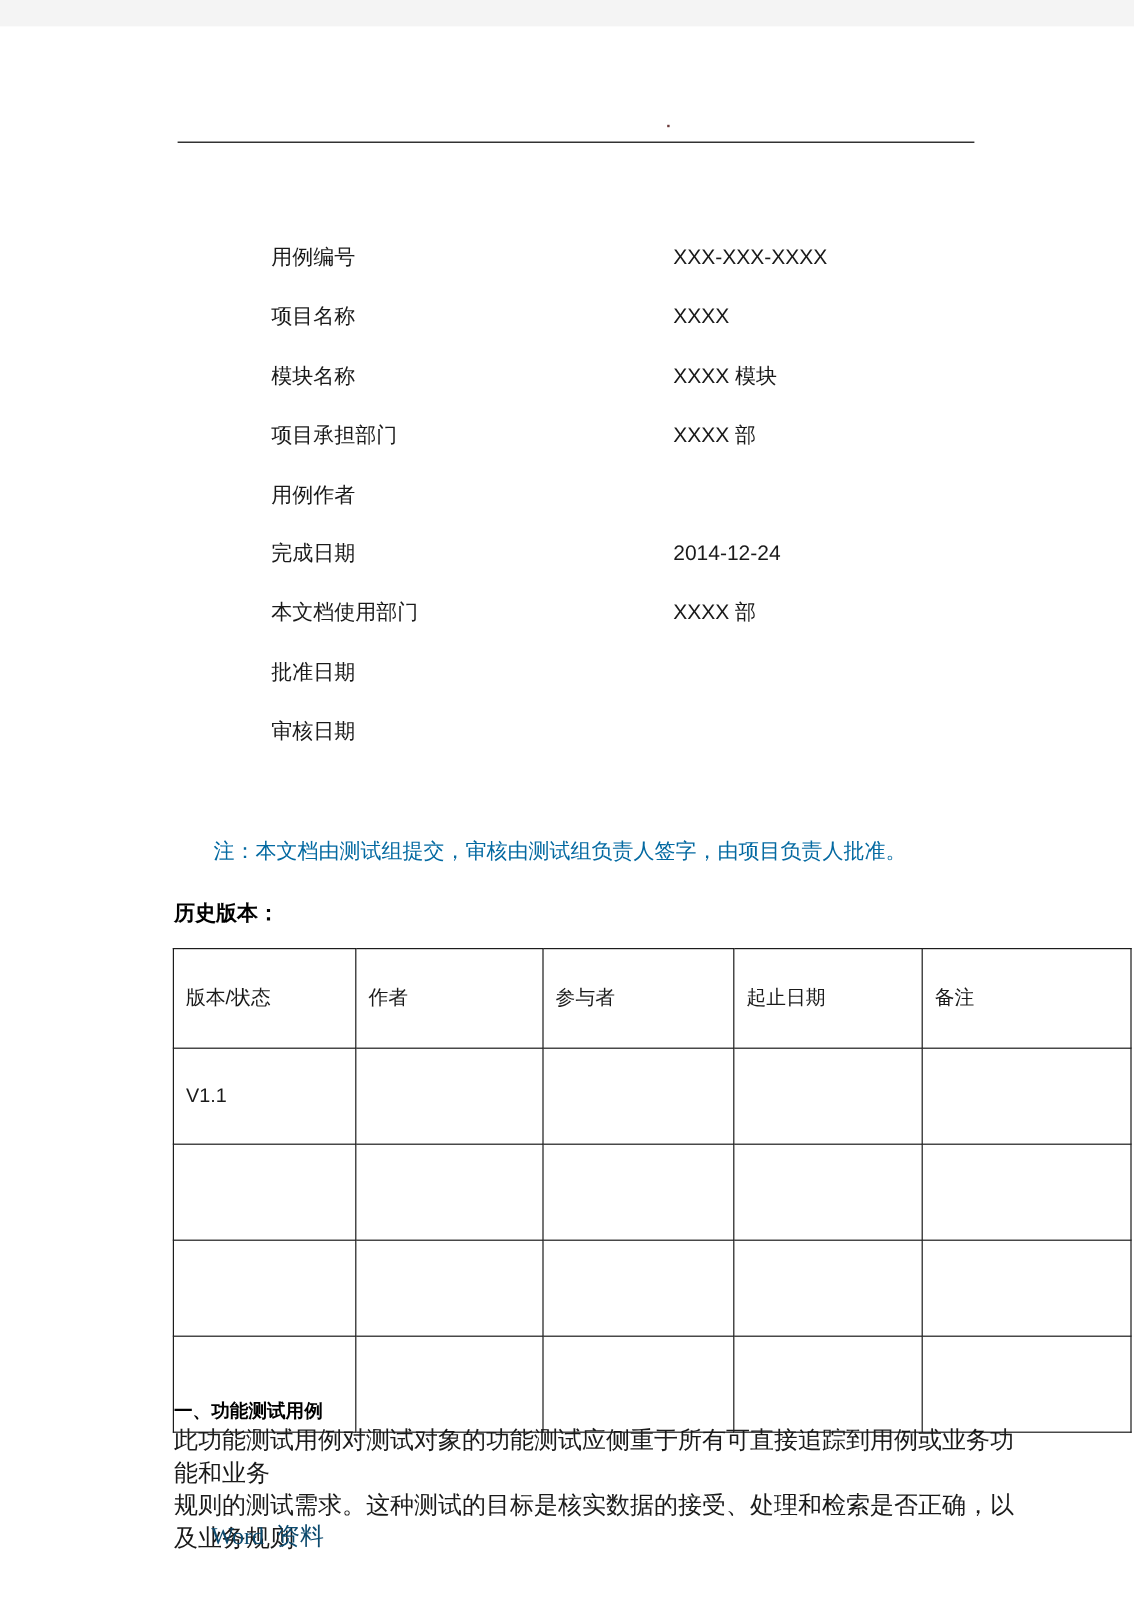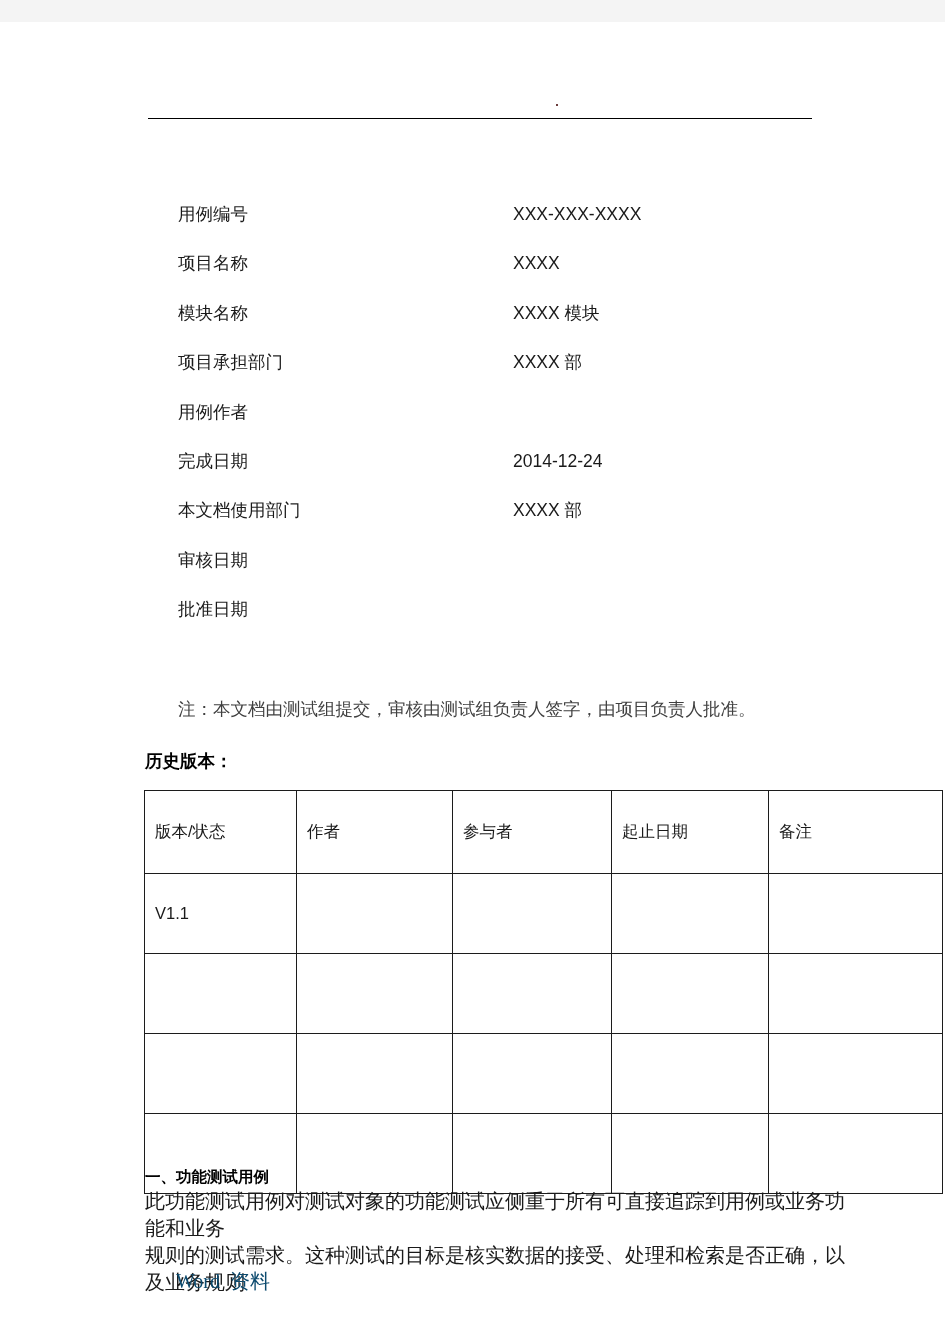--- a/index.html
+++ b/index.html
@@ -53,40 +53,41 @@
   
   .fields {
     position: absolute;
     left: 178px;
     top: 180px;
     width: 660px;
   }
   .field-row {
     position: relative;
     height: 49.4px;
+    margin-left: 48px;
   }
   .field-label,
   .field-value {
     position: absolute;
     top: 0;
     font-size: 17.5px;
     line-height: 24px;
     color: #1a1a1a;
     white-space: pre;
   }
   .field-label { left: 0; }
   .field-value { left: 335px; }
 
   .note-line {
     position: absolute;
     left: 178px;
     top: 675px;
     font-size: 17.5px;
     line-height: 24px;
-    color: #404040;
+    color: #0369a1;
     white-space: pre;
   }
 
   
   .history-heading {
     position: absolute;
     left: 145px;
     top: 727px;
     font-size: 17.5px;
     line-height: 24px;
@@ -198,26 +199,26 @@
       <span class="field-value">2014-12-24</span>
     </div>
 
     <div class="field-row">
       <span class="field-label">本文档使用部门</span>
       <span class="field-value">XXXX 部</span>
     </div>
 
 
     <div class="field-row">
+      <span class="field-label">批准日期</span>
+      <span class="field-value"></span>
+    </div>
+
+    <div class="field-row">
       <span class="field-label">审核日期</span>
-      <span class="field-value"></span>
-    </div>
-
-    <div class="field-row">
-      <span class="field-label">批准日期</span>
       <span class="field-value"></span>
     </div>
 
   </div>
 
   <div class="note-line">注：本文档由测试组提交，审核由测试组负责人签字，由项目负责人批准。</div>
 
   <div class="history-heading">历史版本：</div>
 
   <table class="history-table">

